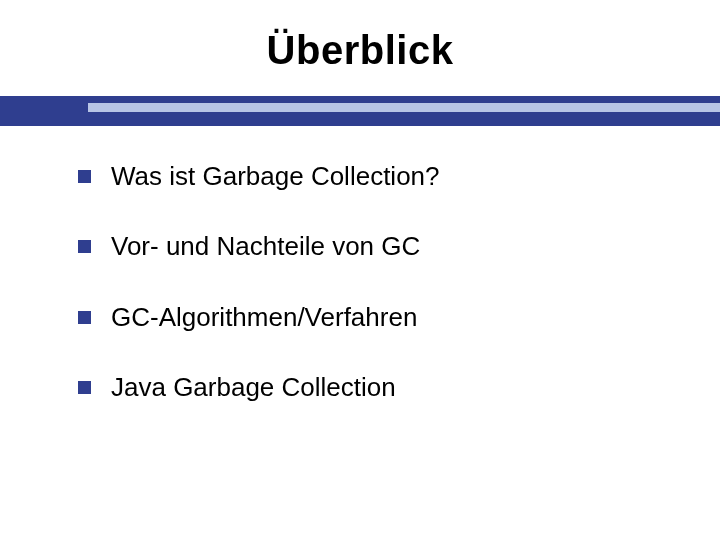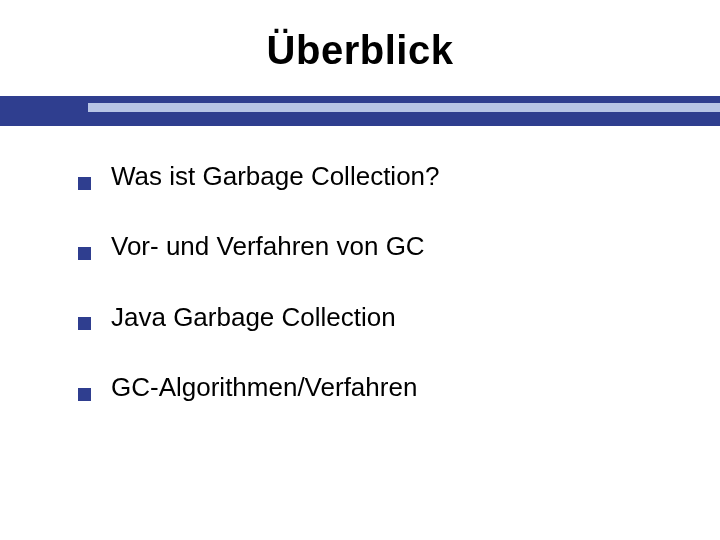--- a/index.html
+++ b/index.html
@@ -45,21 +45,21 @@
     background: #b8c5e6;
   }
   .content {
     position: absolute;
     top: 156px;
     left: 78px;
     right: 40px;
   }
   .item {
     display: flex;
-    align-items: center;
+    align-items: flex-start;
     margin-bottom: 30px;
     font-size: 26px;
     line-height: 1.55;
   }
   .bullet {
     flex: 0 0 auto;
     width: 13px;
     height: 13px;
     background: #2f3e8f;
     margin-top: 14px;
@@ -76,24 +76,24 @@
   <div class="title">Überblick</div>
   <div class="bar-dark"></div>
   <div class="bar-light"></div>
   <div class="content">
     <div class="item">
       <div class="bullet"></div>
       <div class="text">Was ist Garbage Collection?</div>
     </div>
     <div class="item">
       <div class="bullet"></div>
-      <div class="text">Vor- und Verfahren von GC</div>
+      <div class="text">Vor- und Nachteile von GC</div>
+    </div>
+    <div class="item">
+      <div class="bullet"></div>
+      <div class="text">GC-Algorithmen/Verfahren</div>
     </div>
     <div class="item">
       <div class="bullet"></div>
       <div class="text">Java Garbage Collection</div>
     </div>
-    <div class="item">
-      <div class="bullet"></div>
-      <div class="text">GC-Algorithmen/Verfahren</div>
-    </div>
   </div>
 </div>
 
 </body></html>

